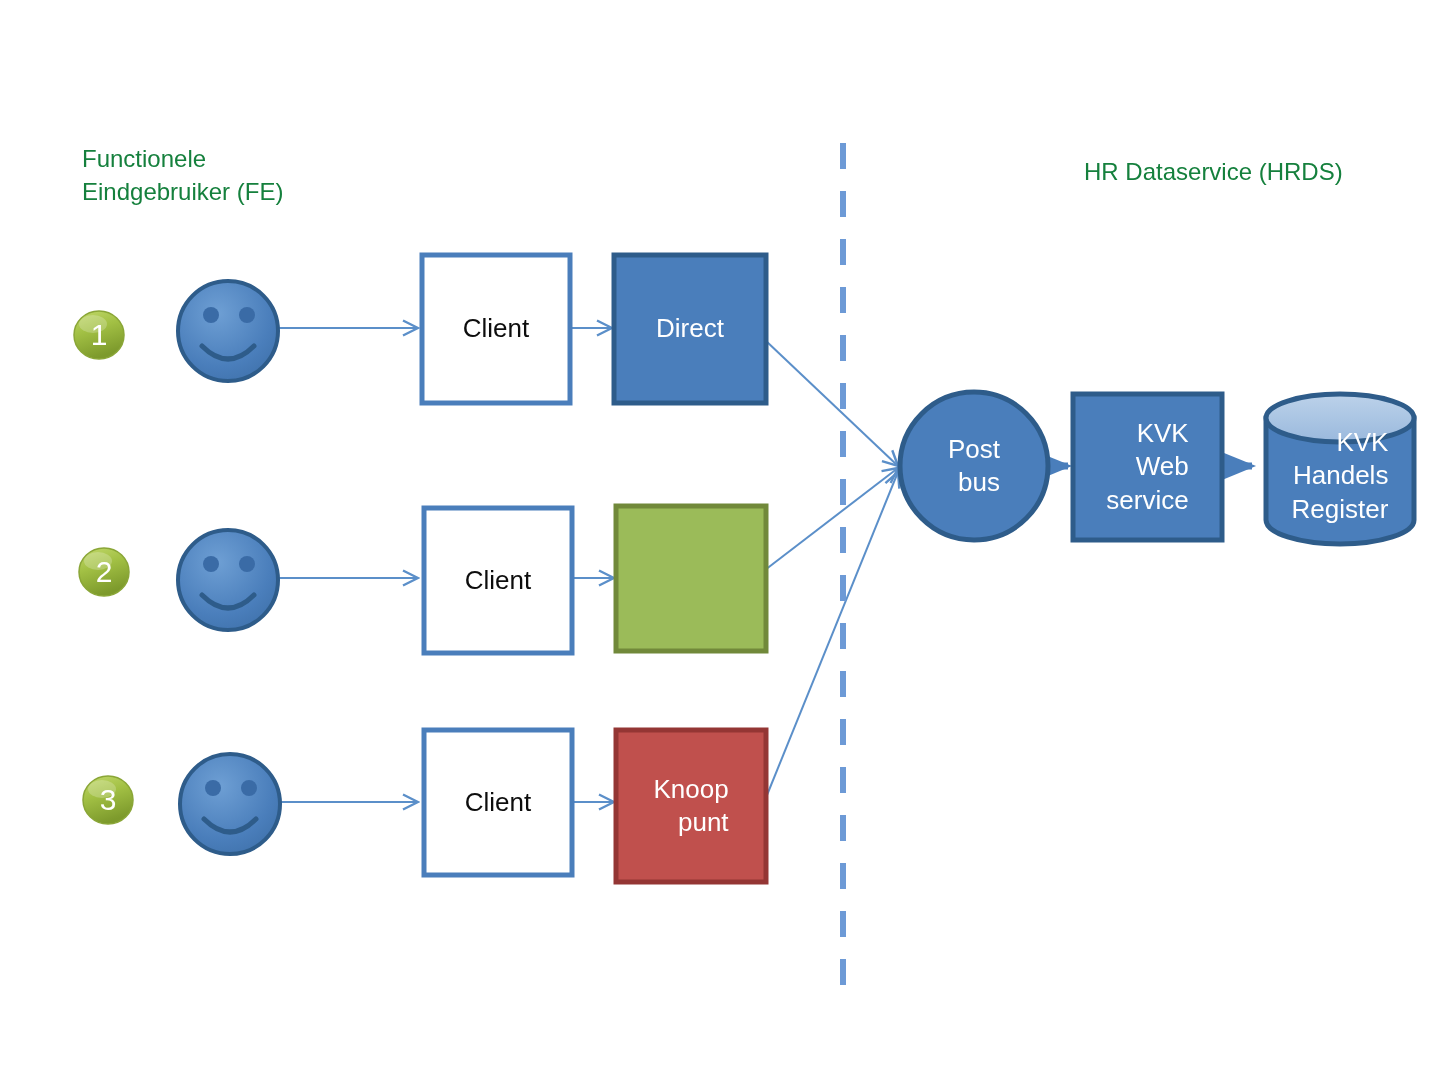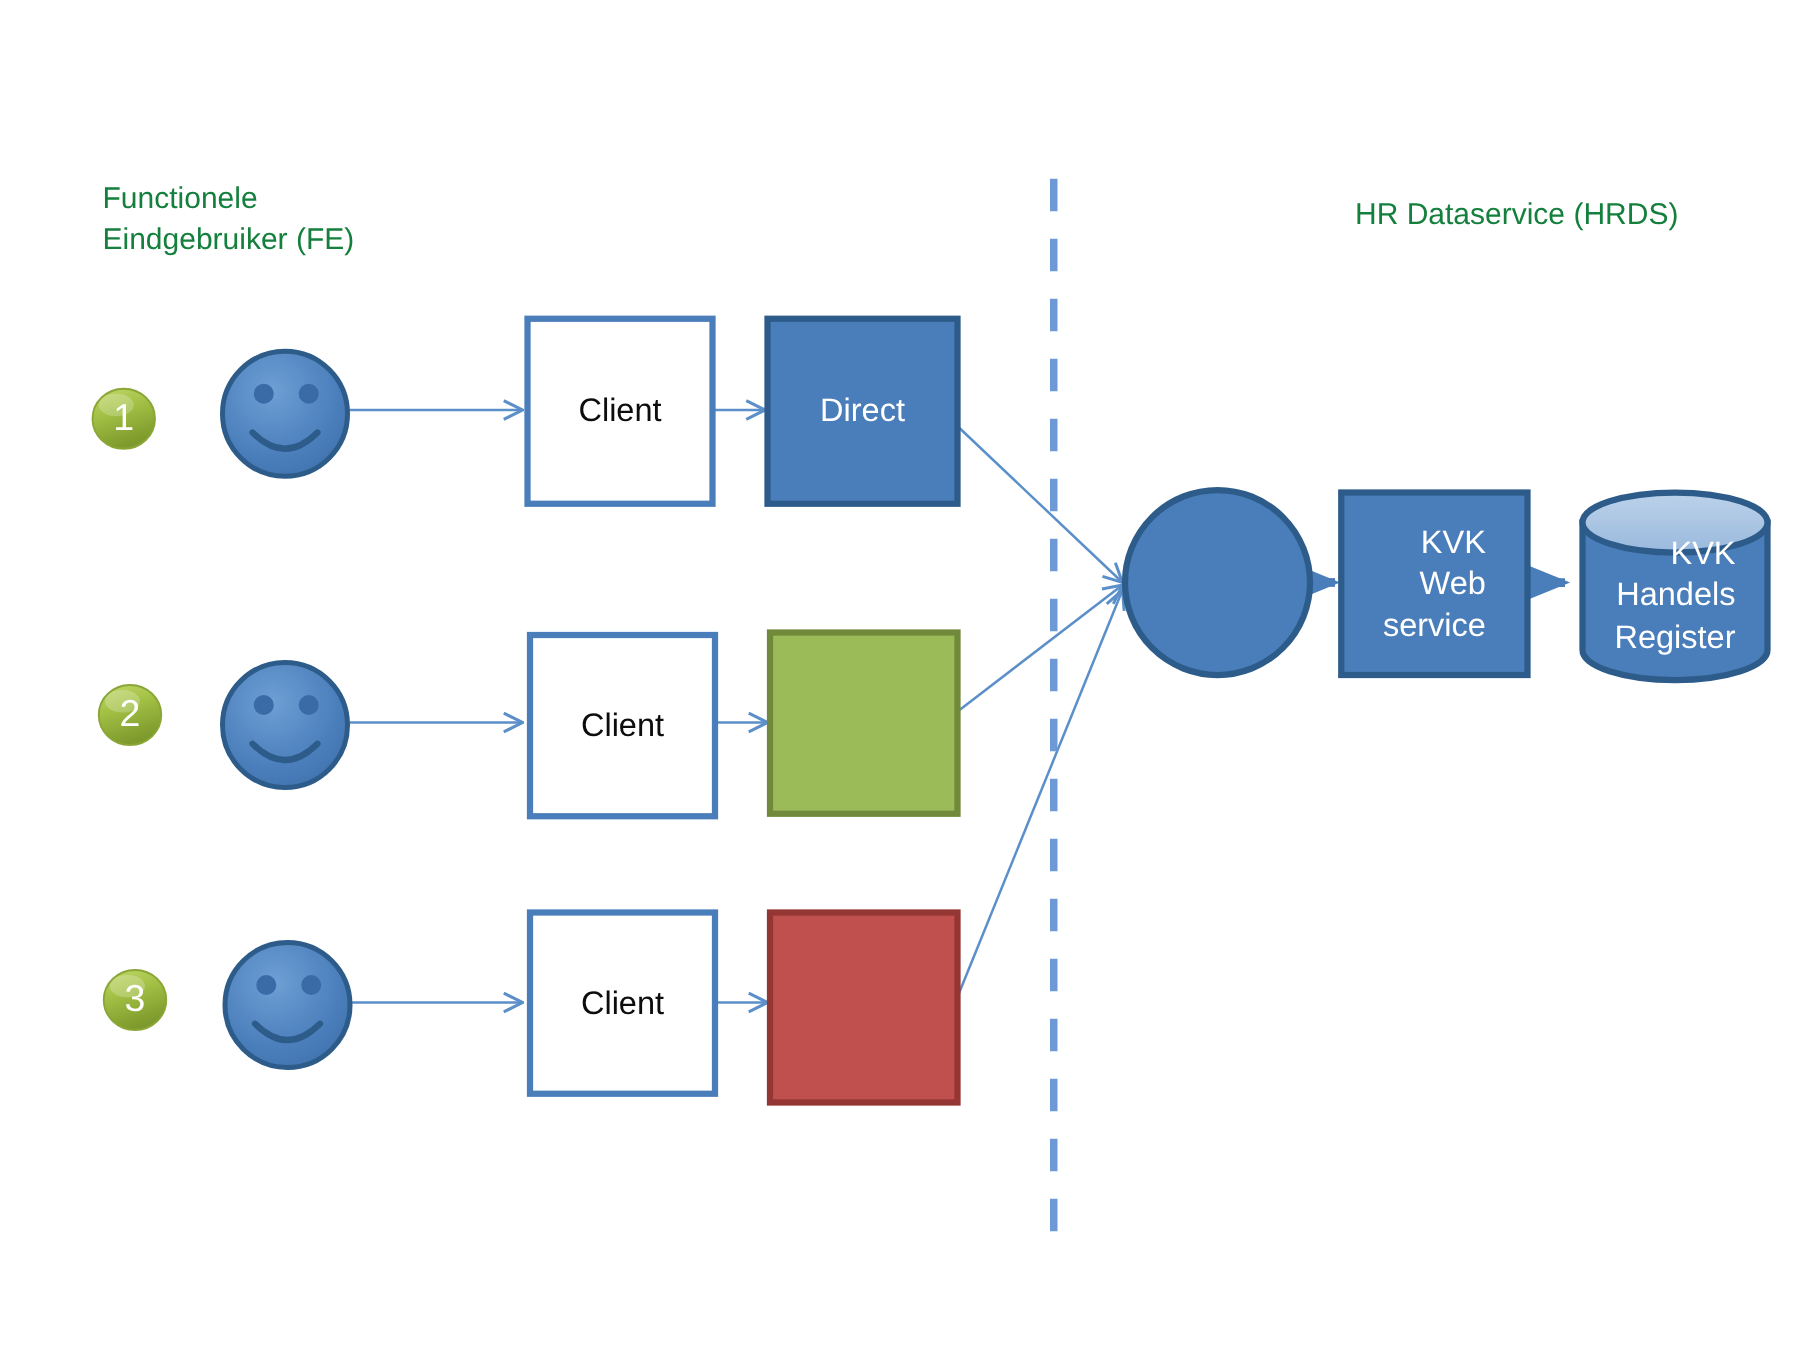--- a/index.html
+++ b/index.html
@@ -224,21 +224,25 @@
 
   <div class="badge-number" style="left:75px;  top:311px;">1</div>
   <div class="badge-number" style="left:80px;  top:548px;">2</div>
   <div class="badge-number" style="left:84px;  top:776px;">3</div>
 
   <div class="shape-label label-dark" style="left:422px; top:255px; width:148px; height:148px;">Client</div>
   <div class="shape-label label-dark" style="left:424px; top:508px; width:148px; height:145px;">Client</div>
   <div class="shape-label label-dark" style="left:424px; top:730px; width:148px; height:145px;">Client</div>
 
   <div class="shape-label label-light" style="left:614px; top:255px; width:152px; height:148px;">Direct</div>
-
+  <div class="shape-label label-light" style="left:616px; top:730px; width:150px; height:152px;">Knoop
+punt</div>
+
+  <div class="shape-label label-light" style="left:900px; top:392px; width:148px; height:148px;">Post
+bus</div>
   <div class="shape-label label-light" style="left:1073px; top:394px; width:149px; height:146px;">KVK
 Web
 service</div>
   <div class="shape-label label-light" style="left:1266px; top:408px; width:148px; height:136px;">KVK
 Handels
 Register</div>
 
 </div>
 
 </body></html>

